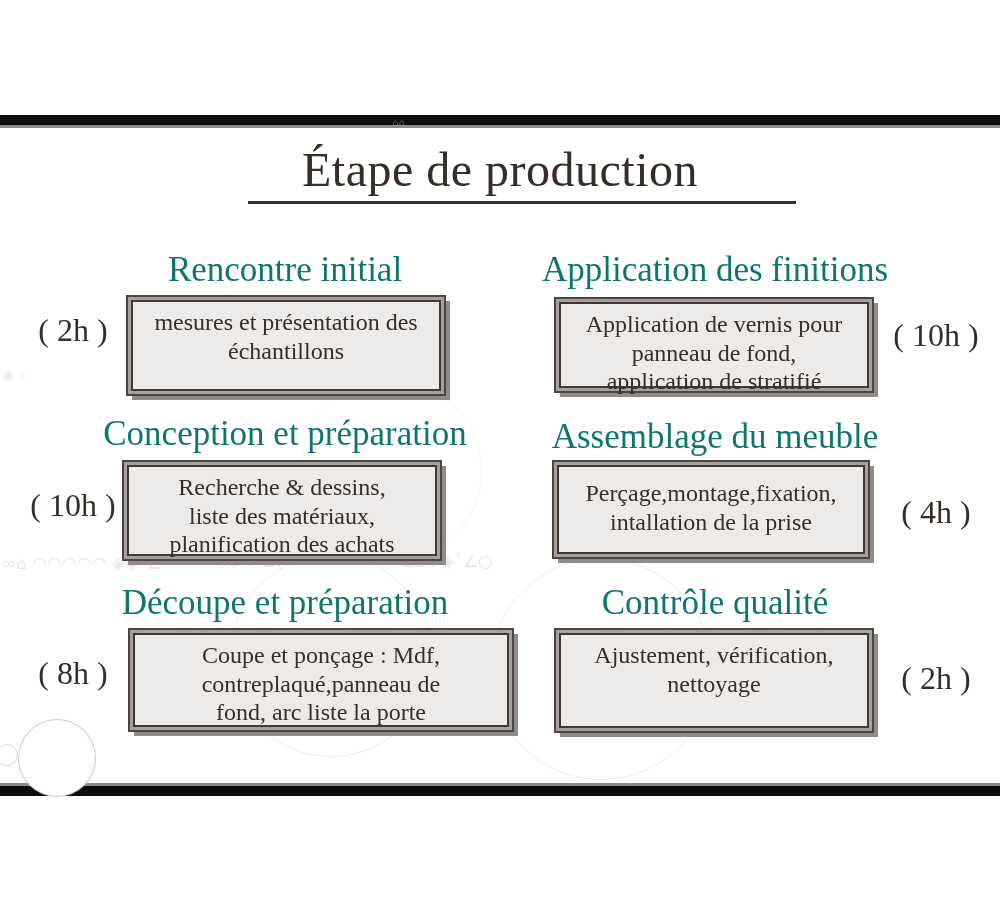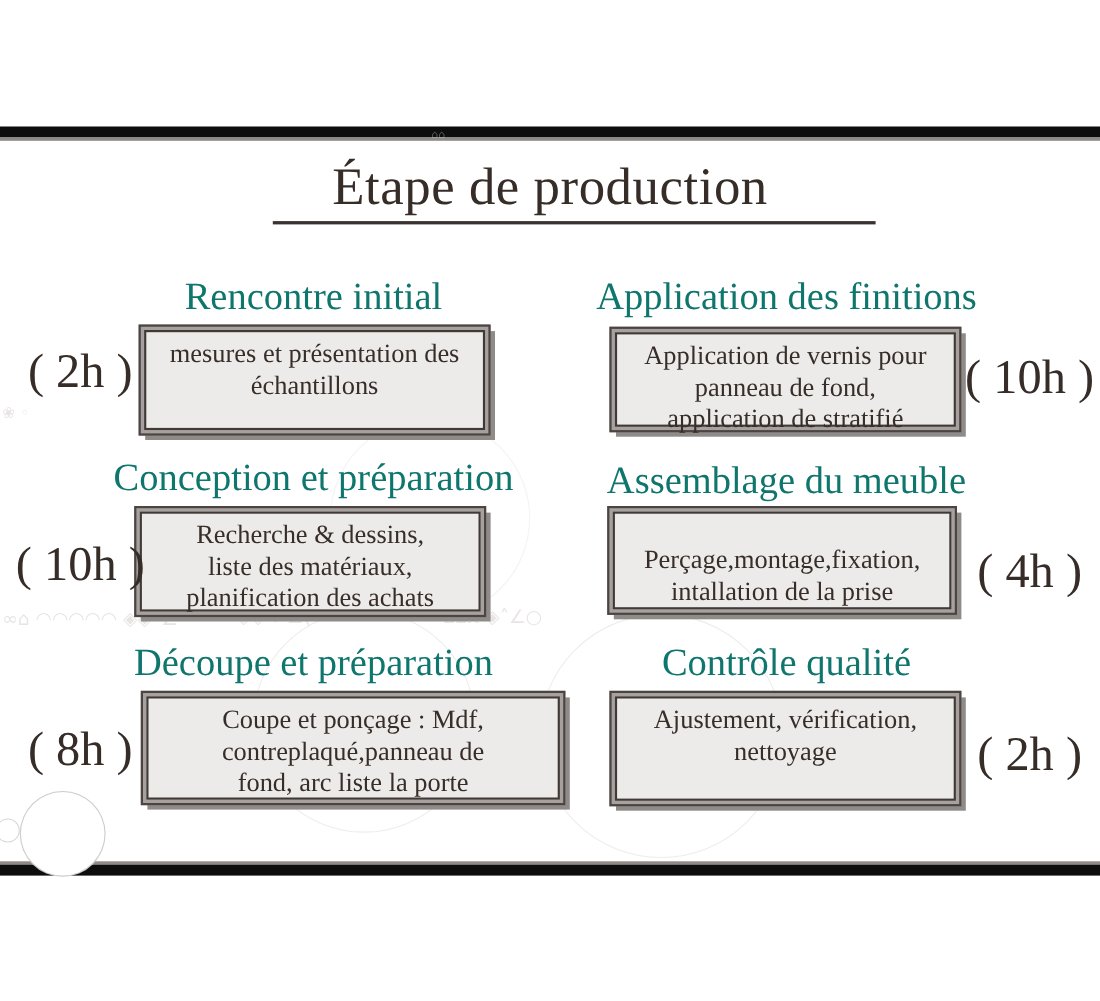--- a/index.html
+++ b/index.html
@@ -21,21 +21,21 @@
          background:#393230;z-index:3;}
 
   
   .heading{position:absolute;text-align:center;font-size:35px;white-space:nowrap;
            color:#0f766e;z-index:4;}
   .box{position:absolute;box-sizing:border-box;border:2px solid #4b4441;
        background:#a6a19e;padding:3px;box-shadow:5px 5px 0 -1px #8f8b89;z-index:4;}
   .box-inner{box-sizing:border-box;width:100%;height:100%;border:2px solid #403936;
        background:#ecebe9;text-align:center;font-size:24px;line-height:28.5px;
        padding-top:6px;color:#372d29;}
-  .duration{position:absolute;font-size:44px;text-align:center;white-space:nowrap;
+  .duration{position:absolute;font-size:32px;text-align:center;white-space:nowrap;
        color:#362c28;z-index:4;}
 
   
   .wm{position:absolute;color:rgba(125,112,104,0.18);font-size:17px;white-space:nowrap;
       font-family:"DejaVu Sans", sans-serif;z-index:1;}
   .wm-on-bar{position:absolute;color:rgba(190,190,190,0.45);font-size:10px;
       font-family:"DejaVu Sans", sans-serif;z-index:3;}
   .wm-circle{position:absolute;border:1px solid rgba(150,140,134,0.16);
       border-radius:50%;z-index:1;}
   #wm-circle-bottom{left:18px;top:719px;width:76px;height:76px;background:#ffffff;
@@ -92,21 +92,21 @@
   <div class="box-inner">
     <div>Recherche &amp; dessins,</div>
     <div>liste des matériaux,</div>
     <div>planification des achats</div>
   </div>
 </div>
 <div class="duration" style="left:13px;top:487px;width:120px;">( 10h )</div>
 
 <div class="heading" style="left:510px;top:417px;width:410px;">Assemblage du meuble</div>
 <div class="box" style="left:552px;top:460px;width:318px;height:99px;">
-  <div class="box-inner" style="padding-top:28px;">
+  <div class="box-inner" style="padding-top:12px;">
     <div>Perçage,montage,fixation,</div>
     <div>intallation de la prise</div>
     <div></div>
   </div>
 </div>
 <div class="duration" style="left:876px;top:494px;width:120px;">( 4h )</div>
 
 <div class="heading" style="left:45px;top:583px;width:480px;">Découpe et préparation</div>
 <div class="box" style="left:128px;top:628px;width:386px;height:104px;">
   <div class="box-inner">

